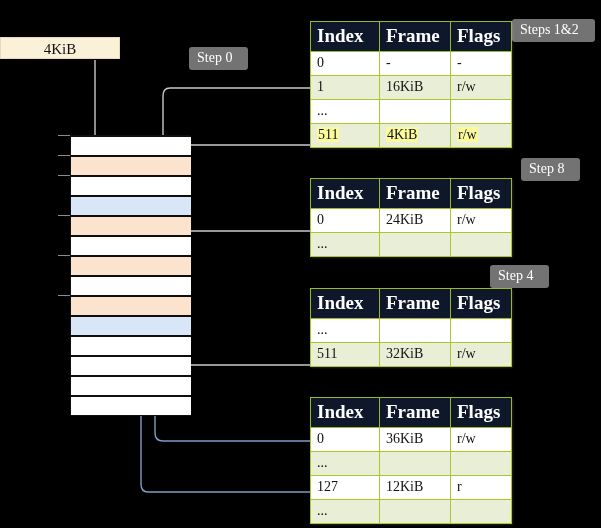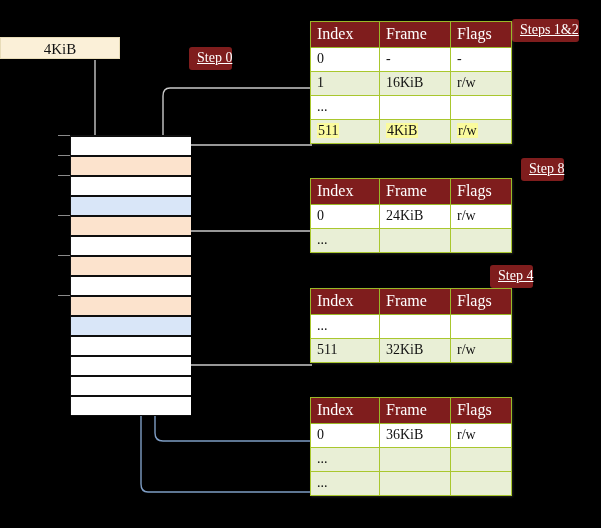--- a/index.html
+++ b/index.html
@@ -13,30 +13,29 @@
     width: 601px;
     height: 528px;
     background: #000000;
     overflow: hidden;
     font-family: "Liberation Serif", "DejaVu Serif", serif;
   }
 
   
   .step-badge {
     position: absolute;
-    background: #7f1d1d;
+    background: #737373;
     color: #ffffff;
     font-family: "Liberation Serif", "DejaVu Serif", serif;
     font-size: 14px;
     line-height: 14px;
-    padding: 4px 0 5px 8px;
+    padding: 4px 16px 5px 8px;
     border-radius: 3px;
     white-space: nowrap;
     box-shadow: 1px 1px 0 rgba(0,0,0,0.6);
-    text-decoration: underline;
   }
 
   
   .src-box {
     position: absolute;
     background: #fbf0d8;
     border: 1px solid #e8dcb8;
     color: #111111;
     font-size: 15px;
     text-align: center;
@@ -79,27 +78,27 @@
   
   .ptable {
     position: absolute;
     border-collapse: collapse;
     background: #ffffff;
     font-size: 14px;
     color: #111111;
     box-shadow: 1px 1px 2px rgba(255,255,255,0.12);
   }
   .ptable th {
-    background: #7f1d1d;
+    background: #0f172a;
     color: #ffffff;
-    font-weight: normal;
+    font-weight: bold;
     text-align: left;
     padding: 3px 6px 4px 6px;
     border: 1px solid #9ab828;
-    font-size: 16px;
+    font-size: 19px;
   }
   .ptable td {
     border: 1px solid #a9c72e;
     padding: 2px 6px 3px 6px;
     height: 18px;
     vertical-align: middle;
     white-space: nowrap;
   }
   .ptable tr.odd td  { background: #ffffff; }
   .ptable tr.even td { background: #e9efd6; }
@@ -271,20 +270,25 @@
           <tr class="odd">
             <td class="c-index">0</td>
             <td class="c-frame">36KiB</td>
             <td class="c-flags">r/w</td>
           </tr>
           <tr class="even">
             <td class="c-index">...</td>
             <td class="c-frame"></td>
             <td class="c-flags"></td>
           </tr>
+          <tr class="odd">
+            <td class="c-index">127</td>
+            <td class="c-frame">12KiB</td>
+            <td class="c-flags">r</td>
+          </tr>
           <tr class="even">
             <td class="c-index">...</td>
             <td class="c-frame"></td>
             <td class="c-flags"></td>
           </tr>
         </tbody>
       </table>
     </div>
 
 </div>

